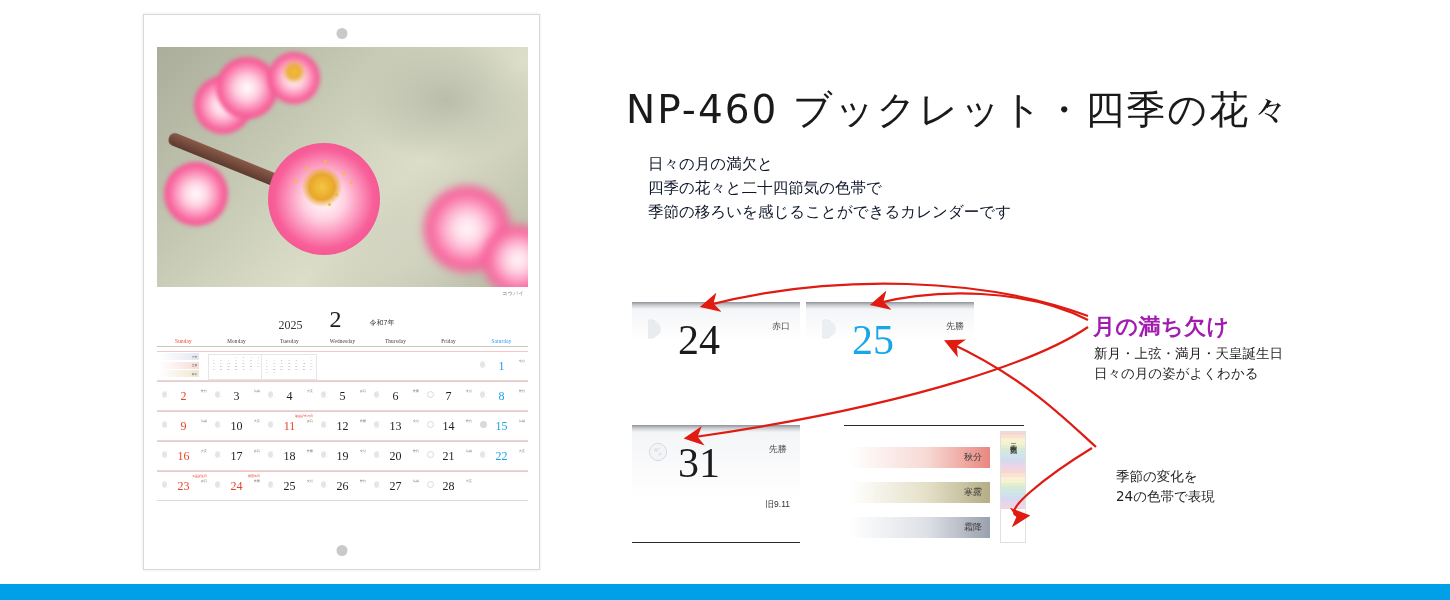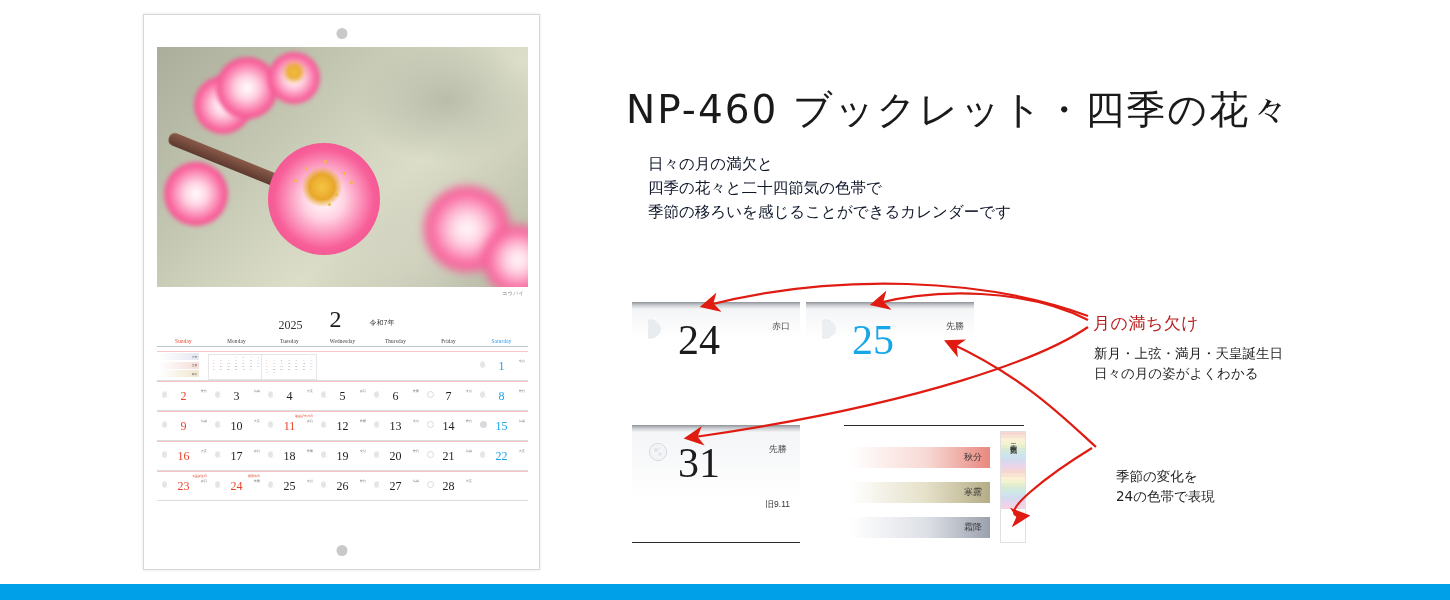--- a/index.html
+++ b/index.html
@@ -256,21 +256,21 @@
   .vstrip .vlabel {
     position: absolute; left: 50%; top: 6px; transform: translateX(-50%);
     font-size: 7px; color: #333; writing-mode: vertical-rl;
     letter-spacing: 1px;
     font-family: "DejaVu Sans", sans-serif;
   }
 
   
   .anno-title {
     position: absolute;
-    font-size: 17px; font-weight: normal; color: #b91c1c;
+    font-size: 22px; font-weight: bold; color: #a21caf;
     font-family: "DejaVu Sans", sans-serif;
     letter-spacing: 0.5px;
   }
   .anno-body {
     position: absolute;
     font-size: 13.5px; color: #1f1f1f; line-height: 1.45;
     font-family: "DejaVu Sans", sans-serif;
   }
   .anno-body.right { text-align: left; }
 

